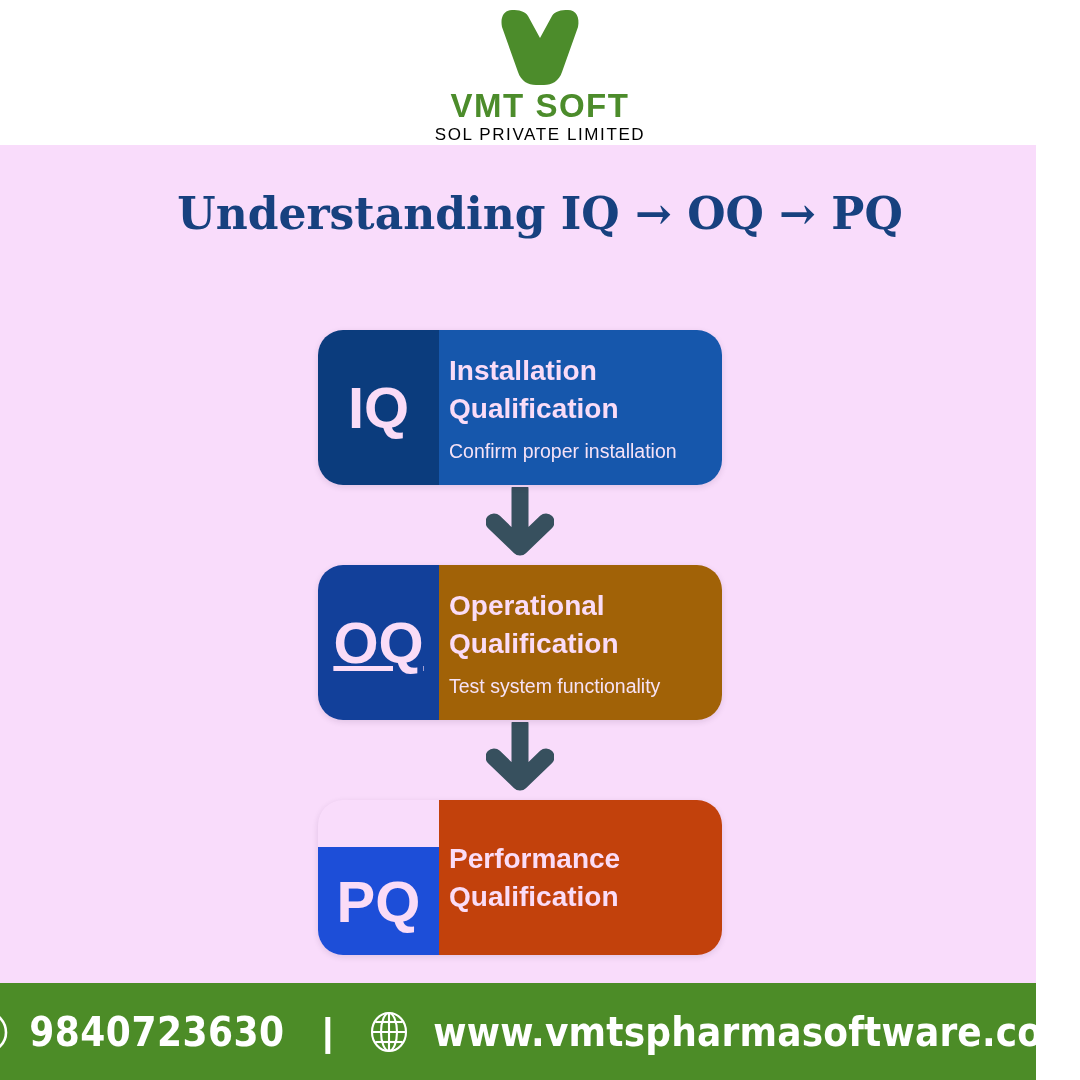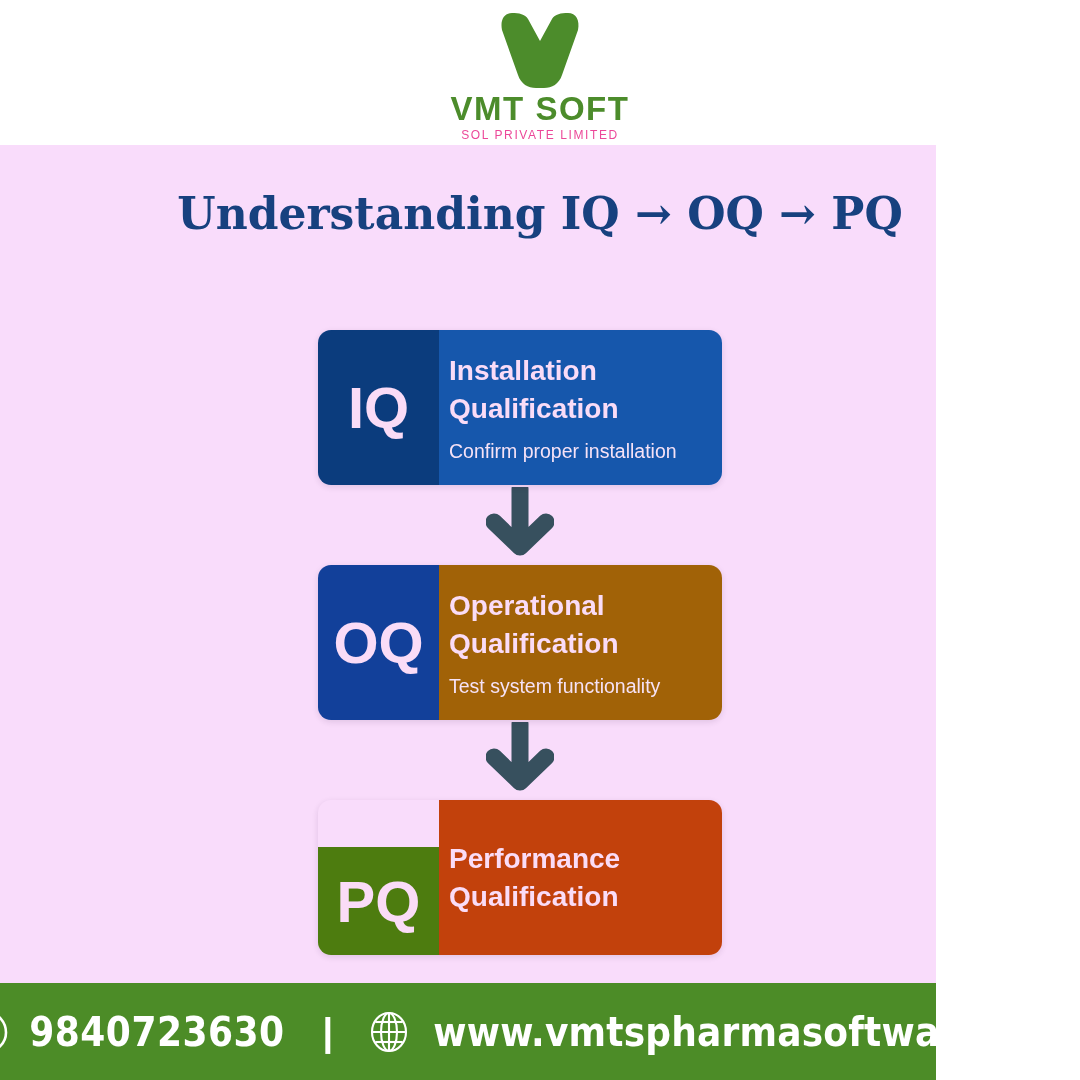--- a/index.html
+++ b/index.html
@@ -8,21 +8,21 @@
   }
   body {
     width: 1080px;
     height: 1080px;
     overflow: hidden;
     font-family: "Liberation Sans", sans-serif;
     background: #ffffff;
   }
   .poster {
     position: relative;
-    width: 936px;
+    width: 1036px;
     height: 1080px;
     background: #f9dcfb;
     overflow: hidden;
   }
 
   
   .header {
     position: absolute;
     left: 0; top: 0;
     width: 1080px;
@@ -48,23 +48,23 @@
     font-family: "Liberation Sans", sans-serif;
     font-weight: bold;
     font-size: 33px;
     letter-spacing: 1.5px;
     color: #4c8c2b;
     line-height: 1;
   }
   .logo-sub {
     font-family: "Liberation Sans", sans-serif;
     font-weight: normal;
-    font-size: 12px;
+    font-size: 17px;
     letter-spacing: 1.6px;
-    color: #ec4899;
+    color: #000000;
     line-height: 1;
     margin-top: 4px;
   }
 
   
   .title {
     position: absolute;
     left: 0;
     top: 182px;
     width: 1080px;
@@ -83,21 +83,21 @@
     position: absolute;
     left: 318px;
     top: 330px;
     width: 404px;
   }
   .card {
     position: relative;
     display: flex;
     width: 404px;
     height: 155px;
-    border-radius: 13px;
+    border-radius: 25px;
     overflow: hidden;
     box-shadow: 0 2px 6px rgba(40,20,60,0.12);
   }
   .card-code {
     flex: 0 0 121px;
     display: flex;
     align-items: center;
     justify-content: center;
     font-family: "Liberation Sans", sans-serif;
     font-weight: bold;
@@ -126,23 +126,23 @@
     font-size: 19.5px;
     line-height: 26px;
     color: #f6e2f6;
     margin-top: 10px;
     white-space: nowrap;
   }
 
   
   .card.iq .card-code { background: #0b3c7d; }
   .card.iq .card-body { background: #1657ac; }
-  .card.oq .card-code { background: #12409a; }
+  .card.oq .card-code { background: #12409a; text-decoration: underline; }
   .card.oq .card-body { background: #a16207; }
-  .card.pq .card-code { background: #4d7c0f; margin-top: 47px; }
+  .card.pq .card-code { background: #1d4ed8; margin-top: 47px; }
   .card.pq .card-body { background: #c2410c; }
 
   
   .arrow {
     height: 80px;
     display: flex;
     align-items: center;
     justify-content: center;
   }
   .arrow svg { display: block; }

